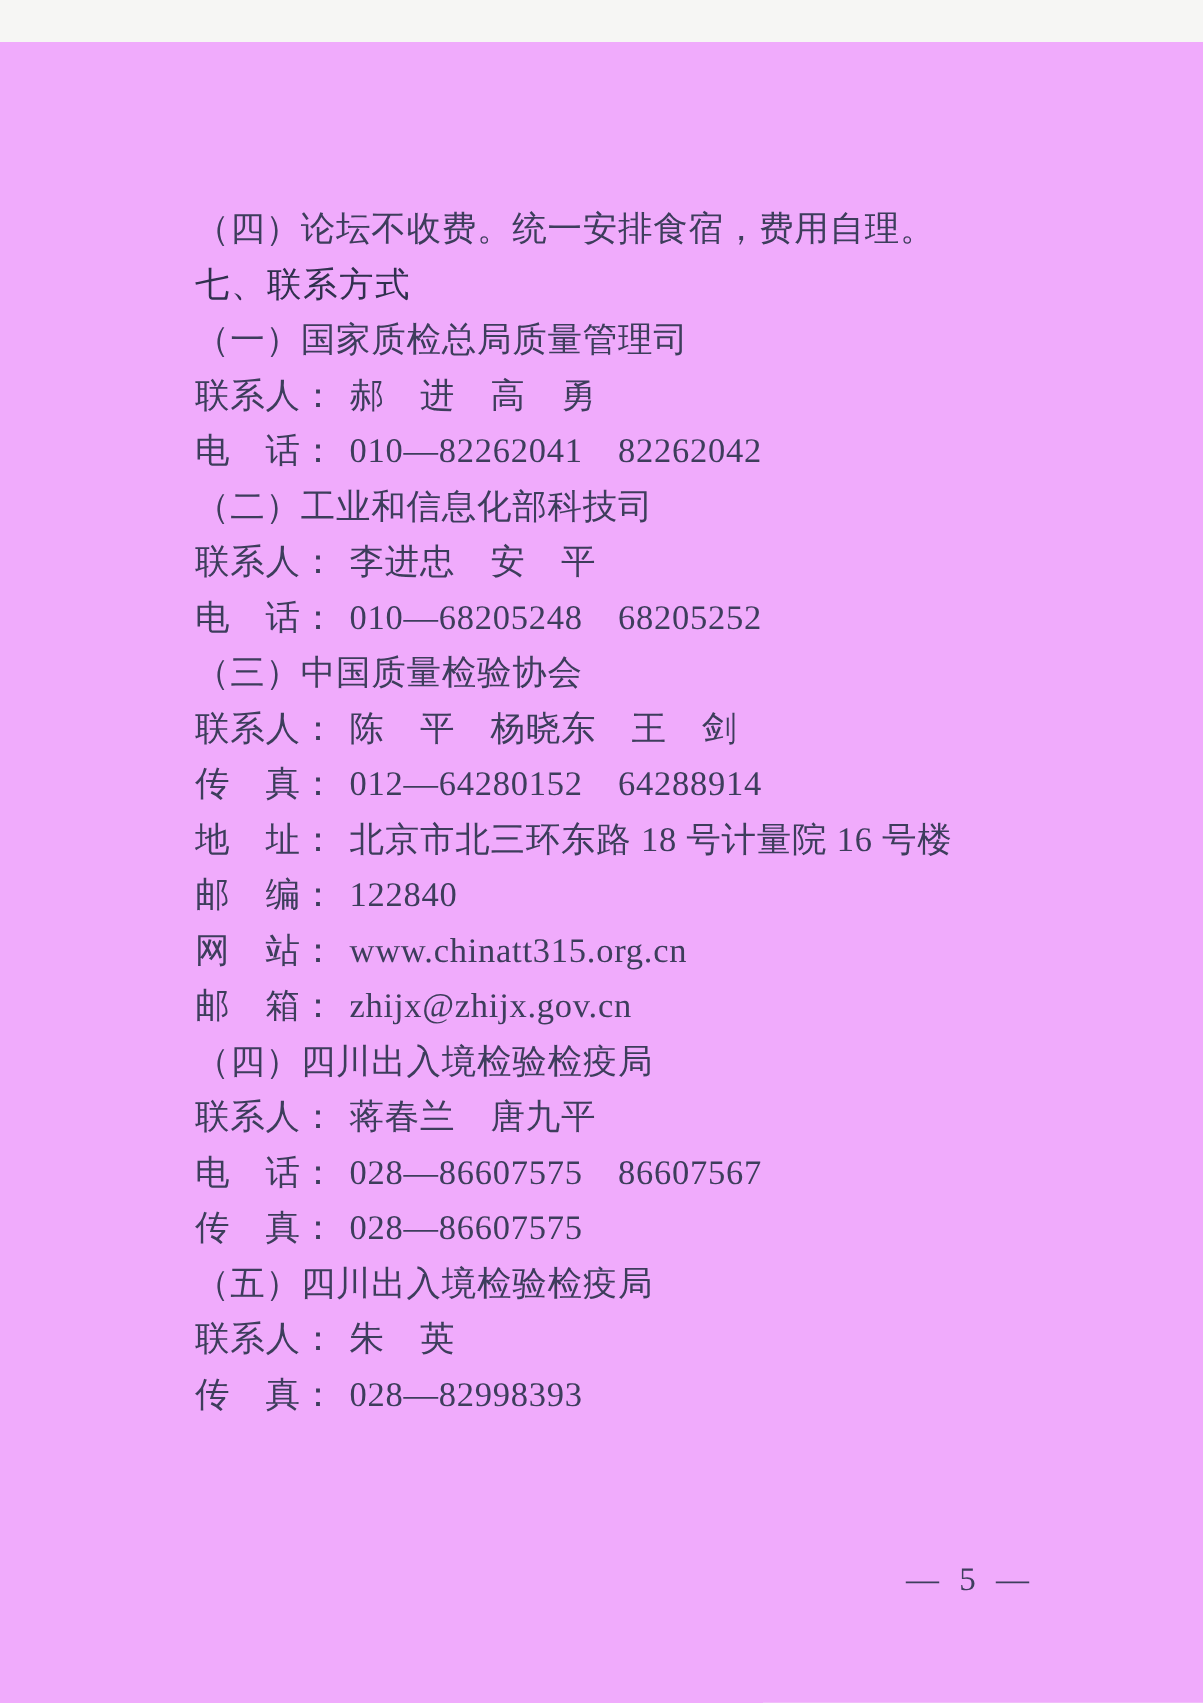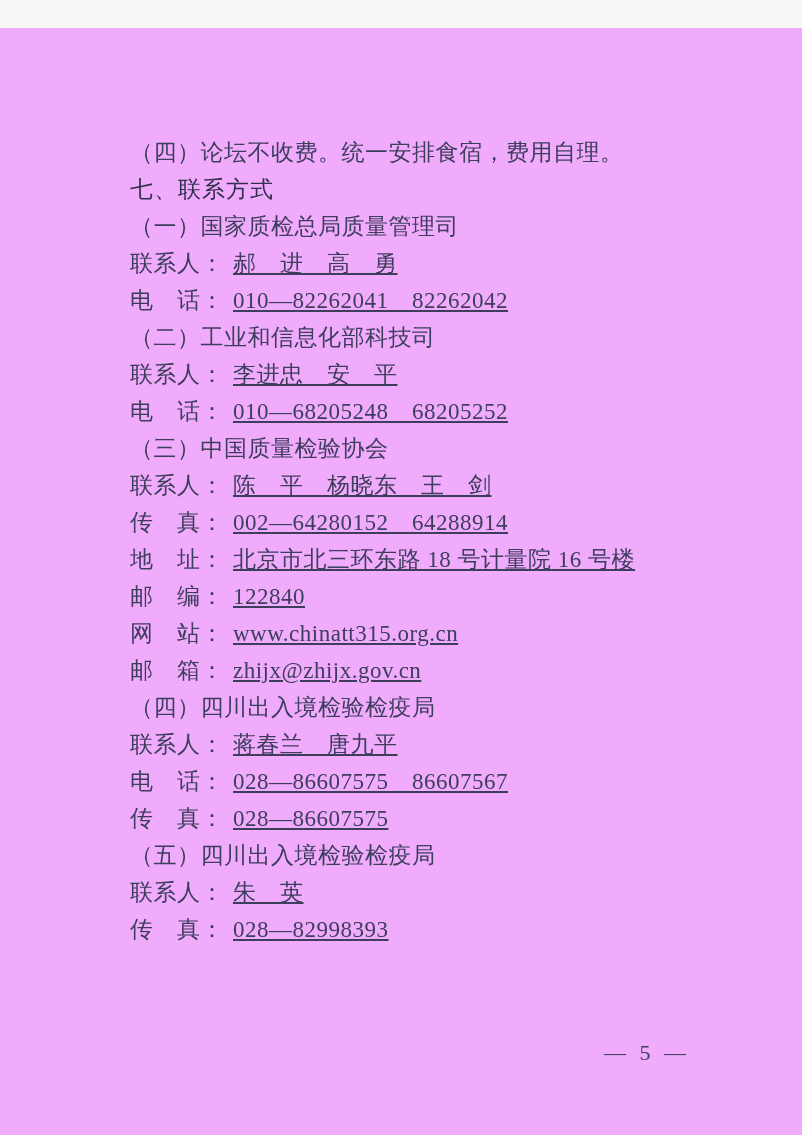--- a/index.html
+++ b/index.html
@@ -39,21 +39,20 @@
     font-weight: normal;
     color: #30304e;
     letter-spacing: 1px;
   }
   .line .label {
     display: inline-block;
   }
   .line .value {
     display: inline-block;
     margin-left: 9px;
-    text-decoration: underline;
   }
   .page-number {
     position: absolute;
     top: 1012px;
     left: 0;
     width: 690px;
     text-align: right;
     font-size: 22px;
     color: #3e3e5e;
     letter-spacing: 4px;
@@ -68,21 +67,21 @@
     <div class="line heading">七、联系方式</div>
     <div>
         <div class="line">（一）国家质检总局质量管理司</div>
         <div class="line"><span class="label">联系人：</span><span class="value">郝　进　高　勇</span></div>
         <div class="line"><span class="label">电　话：</span><span class="value">010—82262041　82262042</span></div>
         <div class="line">（二）工业和信息化部科技司</div>
         <div class="line"><span class="label">联系人：</span><span class="value">李进忠　安　平</span></div>
         <div class="line"><span class="label">电　话：</span><span class="value">010—68205248　68205252</span></div>
         <div class="line">（三）中国质量检验协会</div>
         <div class="line"><span class="label">联系人：</span><span class="value">陈　平　杨晓东　王　剑</span></div>
-        <div class="line"><span class="label">传　真：</span><span class="value">002—64280152　64288914</span></div>
+        <div class="line"><span class="label">传　真：</span><span class="value">012—64280152　64288914</span></div>
         <div class="line"><span class="label">地　址：</span><span class="value">北京市北三环东路 18 号计量院 16 号楼</span></div>
         <div class="line"><span class="label">邮　编：</span><span class="value">122840</span></div>
         <div class="line"><span class="label">网　站：</span><span class="value">www.chinatt315.org.cn</span></div>
         <div class="line"><span class="label">邮　箱：</span><span class="value">zhijx@zhijx.gov.cn</span></div>
         <div class="line">（四）四川出入境检验检疫局</div>
         <div class="line"><span class="label">联系人：</span><span class="value">蒋春兰　唐九平</span></div>
         <div class="line"><span class="label">电　话：</span><span class="value">028—86607575　86607567</span></div>
         <div class="line"><span class="label">传　真：</span><span class="value">028—86607575</span></div>
         <div class="line">（五）四川出入境检验检疫局</div>
         <div class="line"><span class="label">联系人：</span><span class="value">朱　英</span></div>

